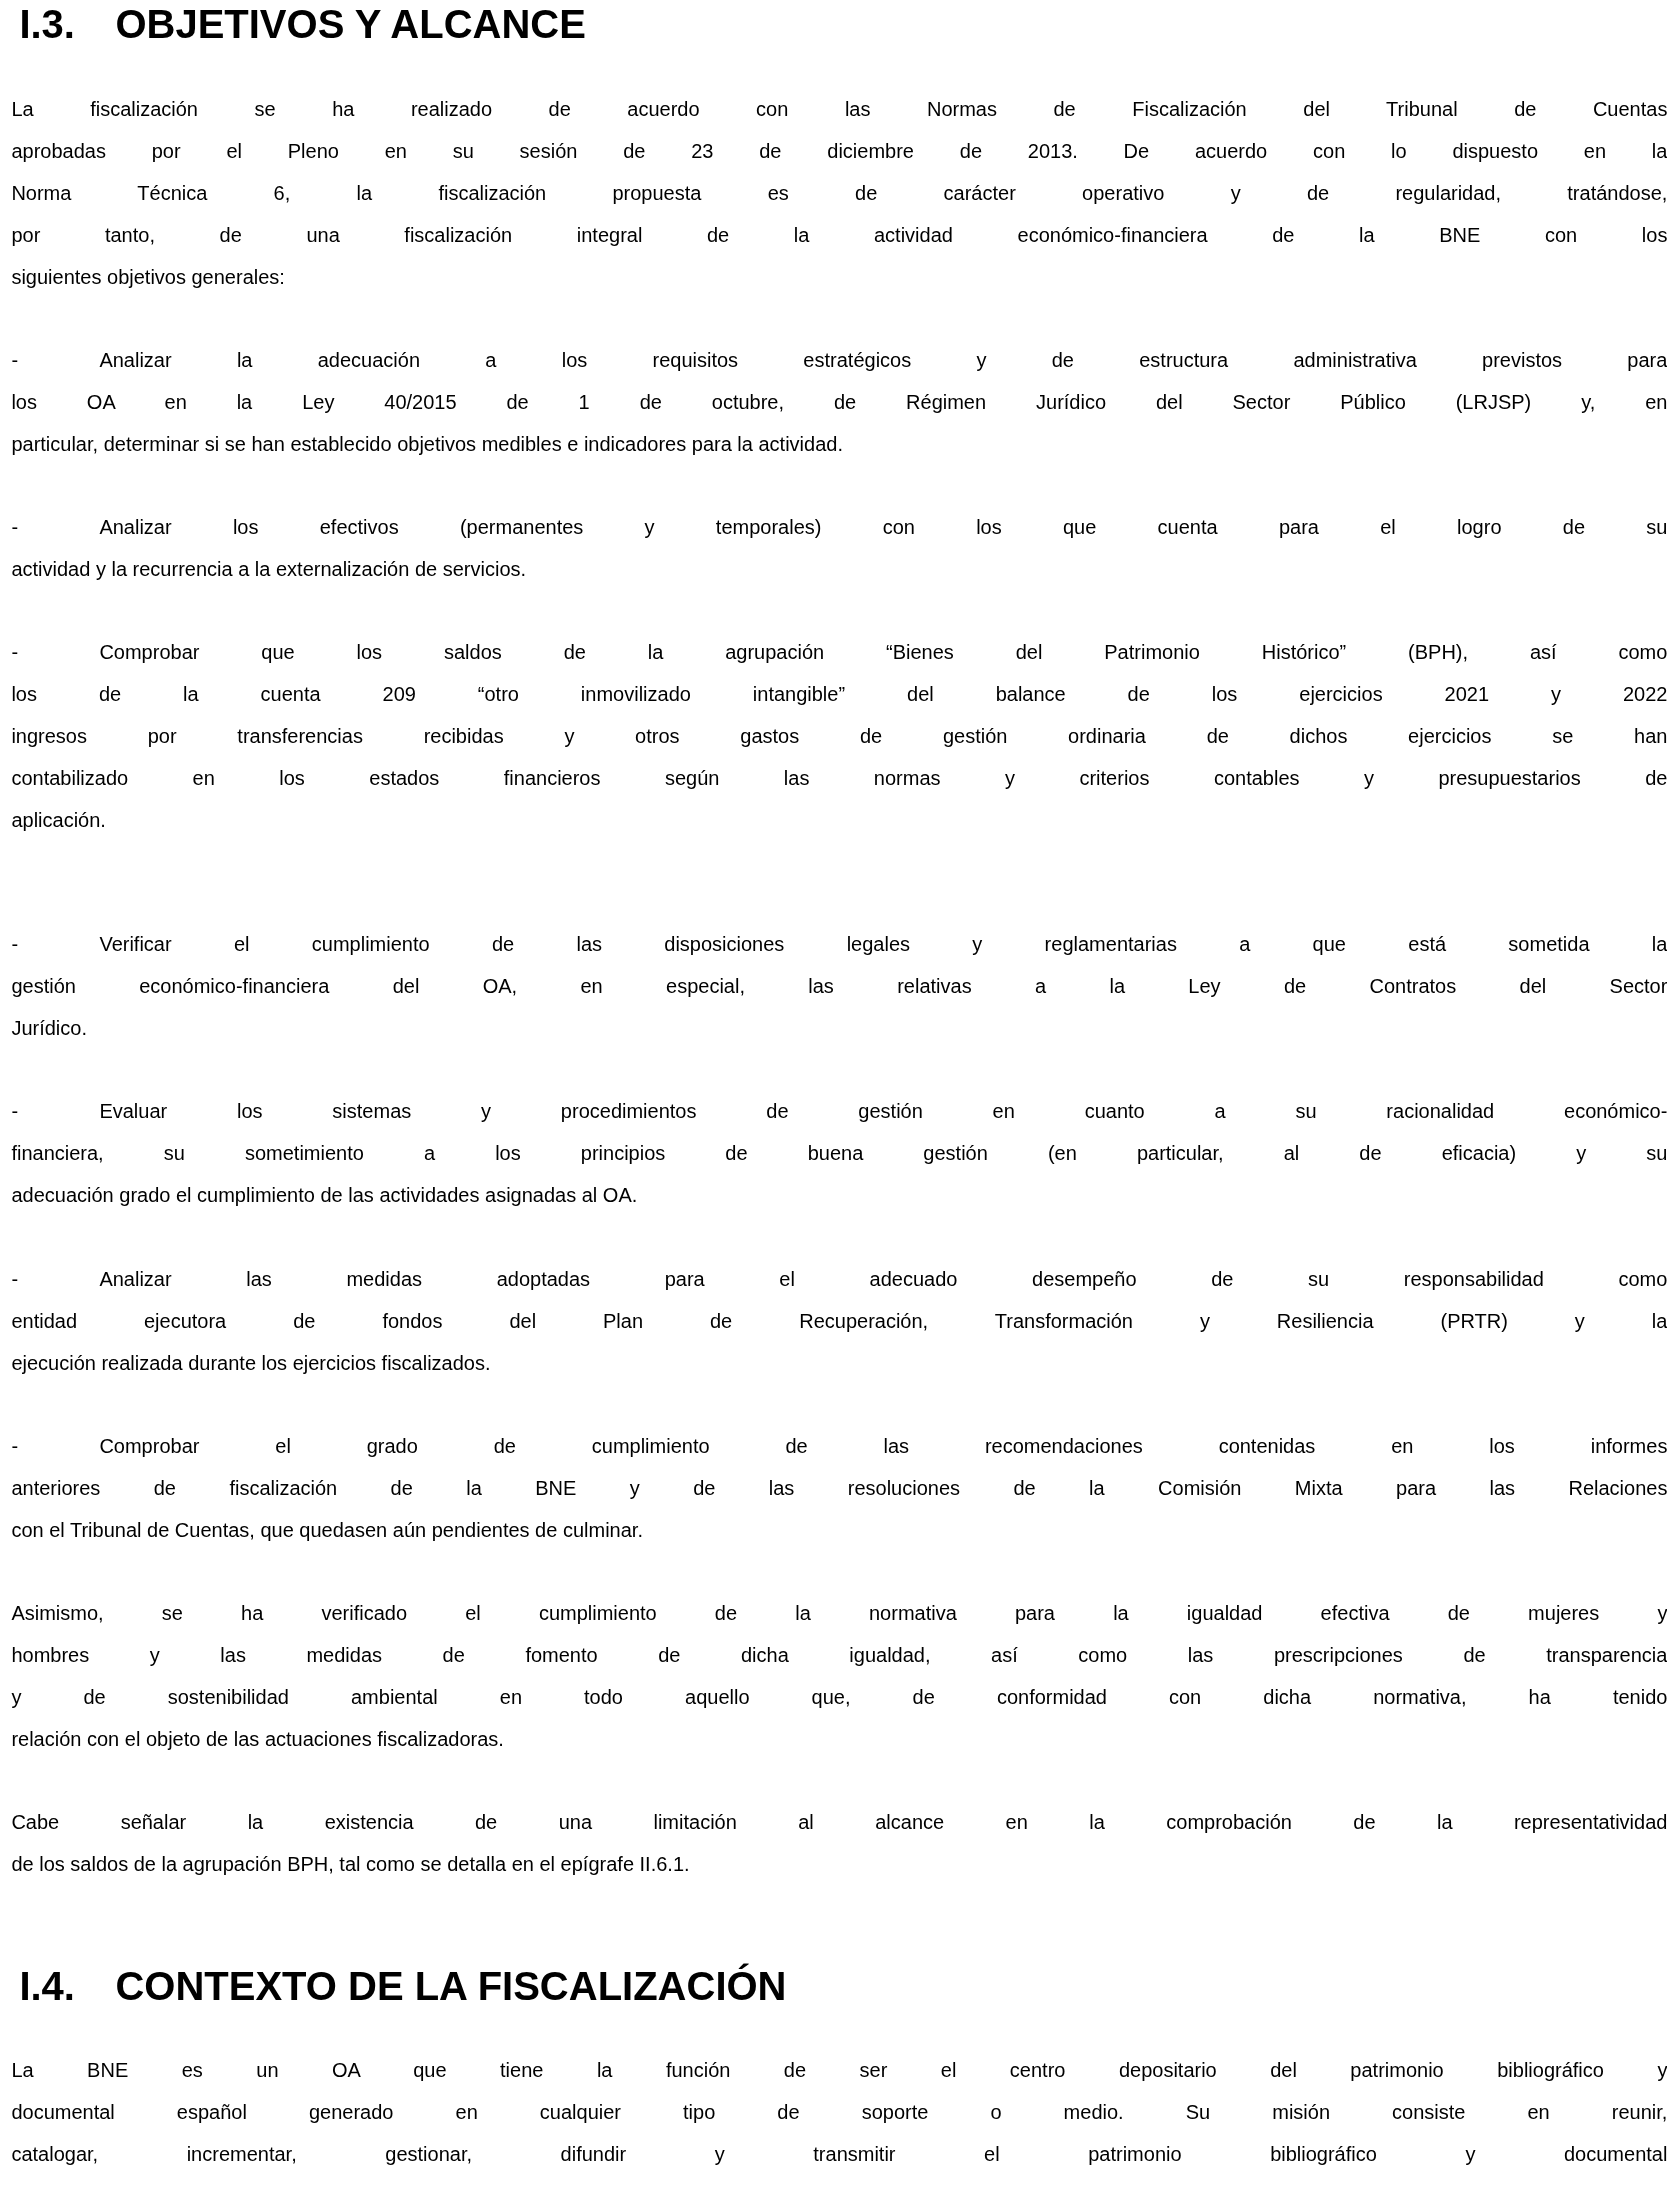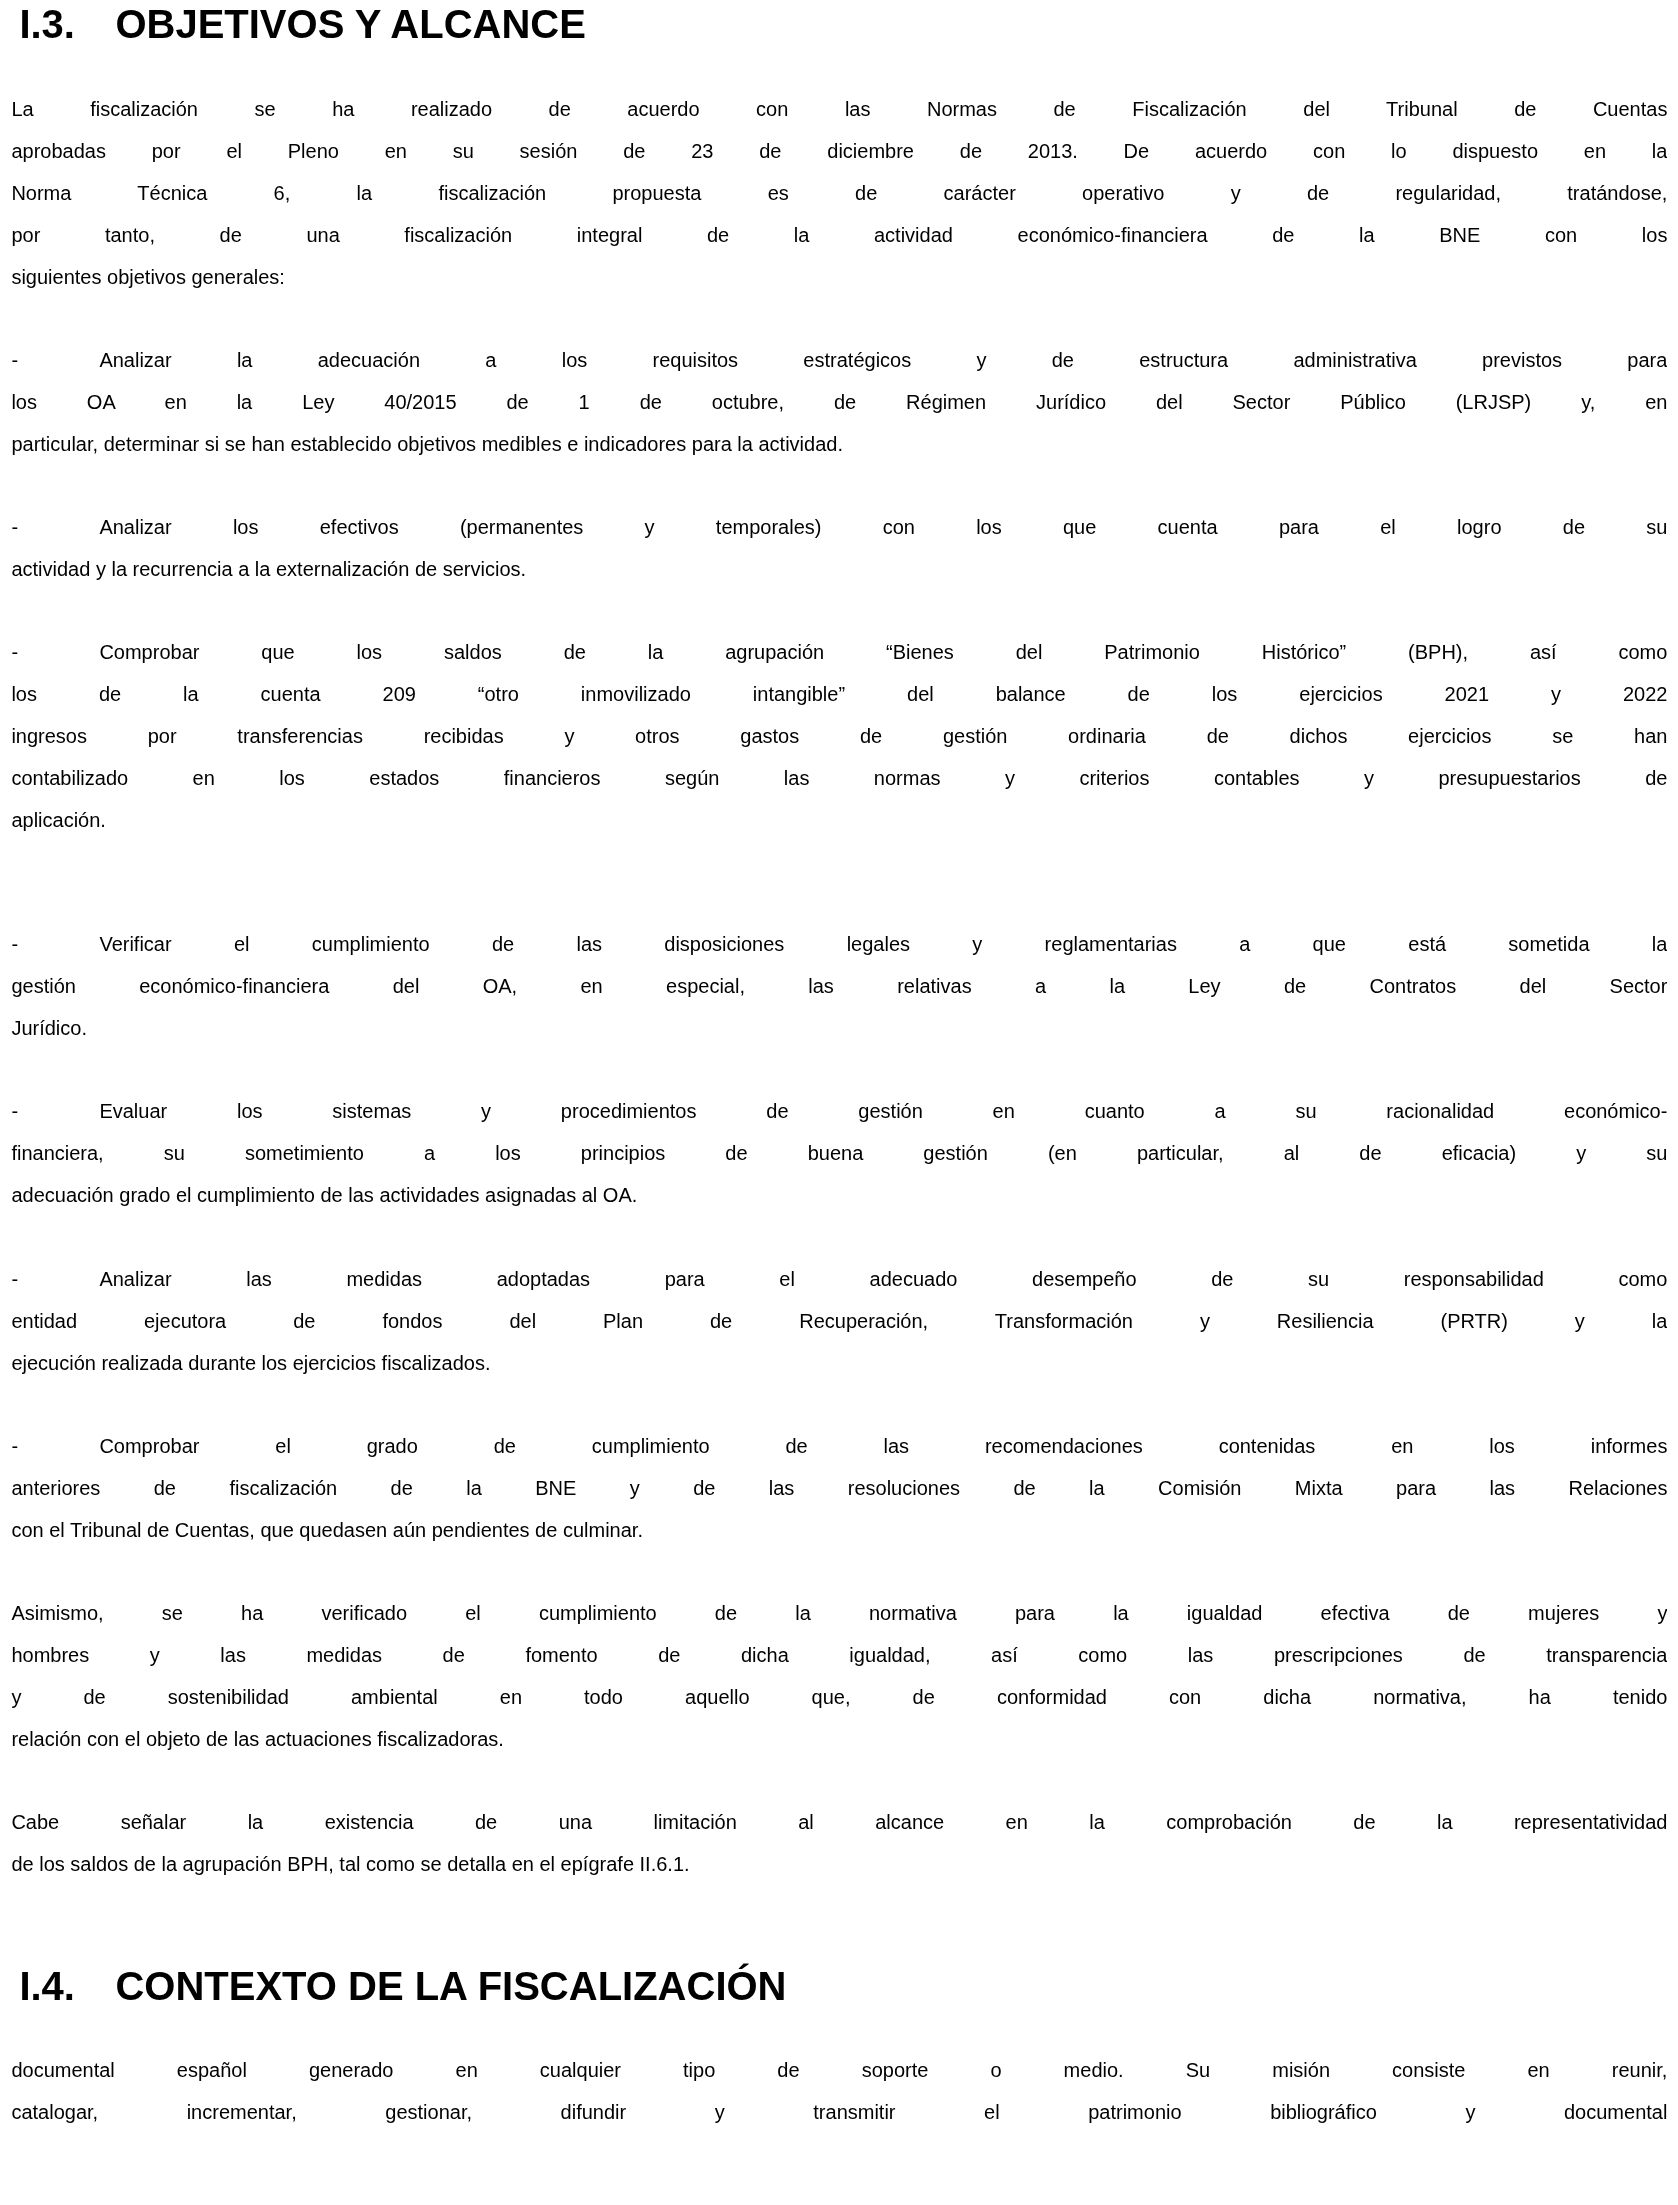--- a/index.html
+++ b/index.html
@@ -113,18 +113,19 @@
   <div class="para" style="top:1801px;">
     <span class="line j">Cabe señalar la existencia de una limitación al alcance en la comprobación de la representatividad</span>
     <span class="line l">de los saldos de la agrupación BPH, tal como se detalla en el epígrafe II.6.1.</span>
   </div>
 
   <div class="heading" style="top:1965px;">
     <span class="num">I.4.</span><span>CONTEXTO DE LA FISCALIZACIÓN</span>
   </div>
 
   <div class="para" style="top:2049px;">
+    <span class="line j">La BNE es un OA que tiene la función de ser el centro depositario del patrimonio bibliográfico y</span>
     <span class="line j">documental español generado en cualquier tipo de soporte o medio. Su misión consiste en reunir,</span>
     <span class="line j">catalogar, incrementar, gestionar, difundir y transmitir el patrimonio bibliográfico y documental</span>
   </div>
 
 </div>
 
 
 </body></html>

